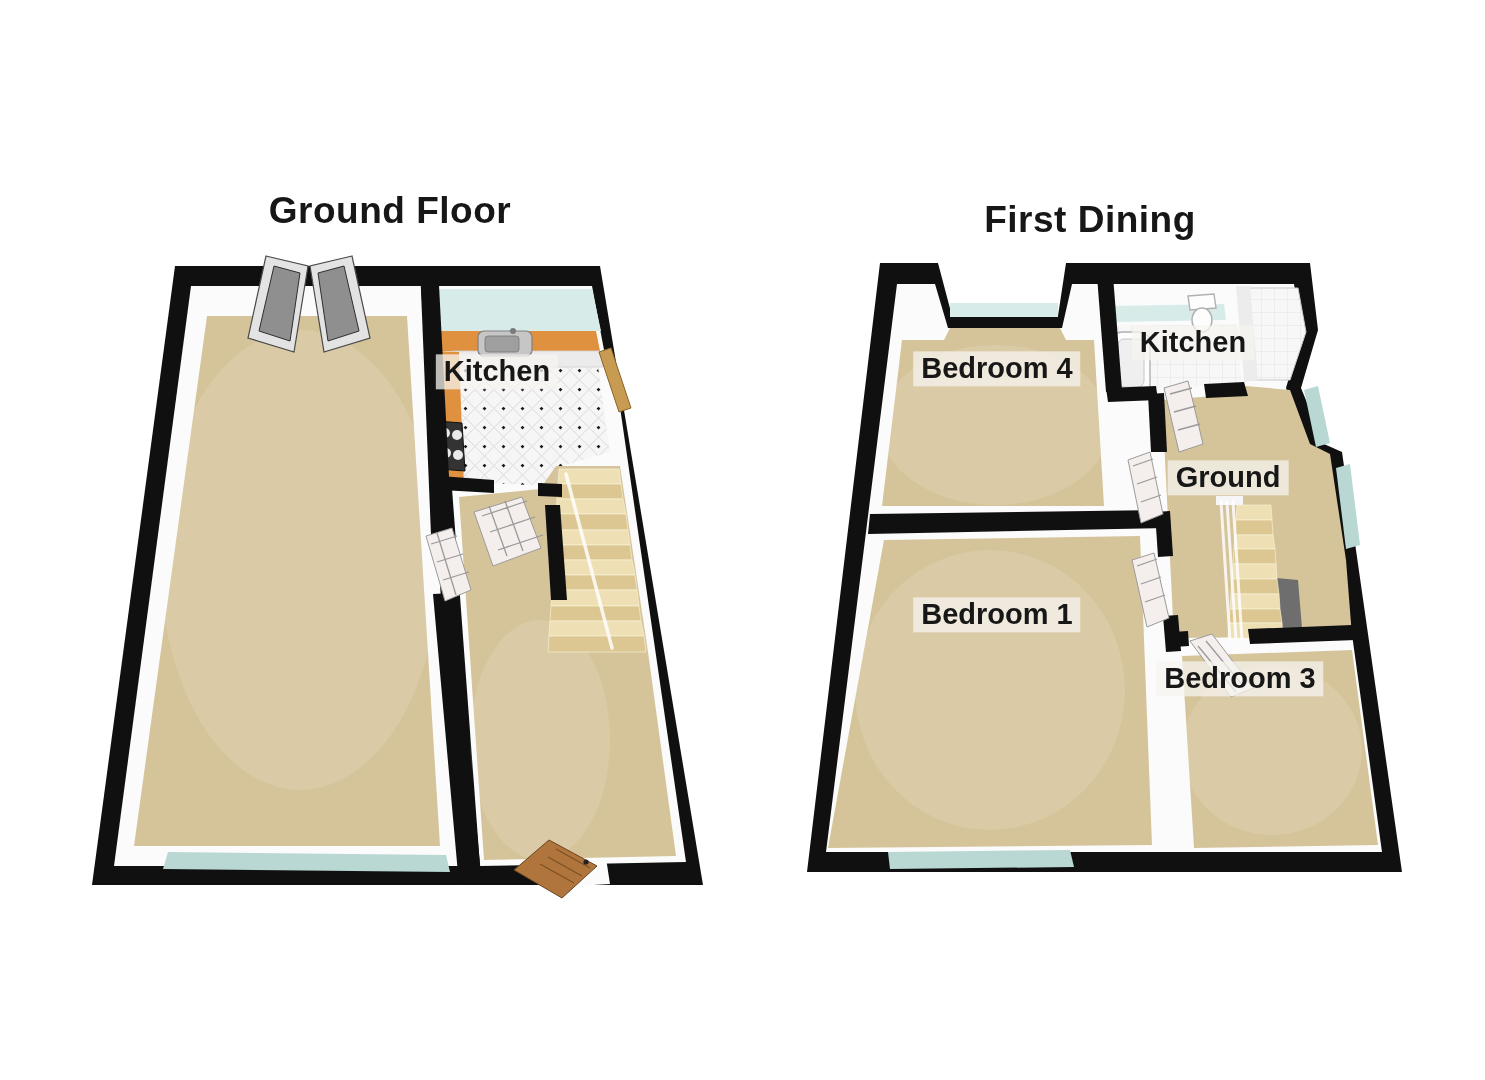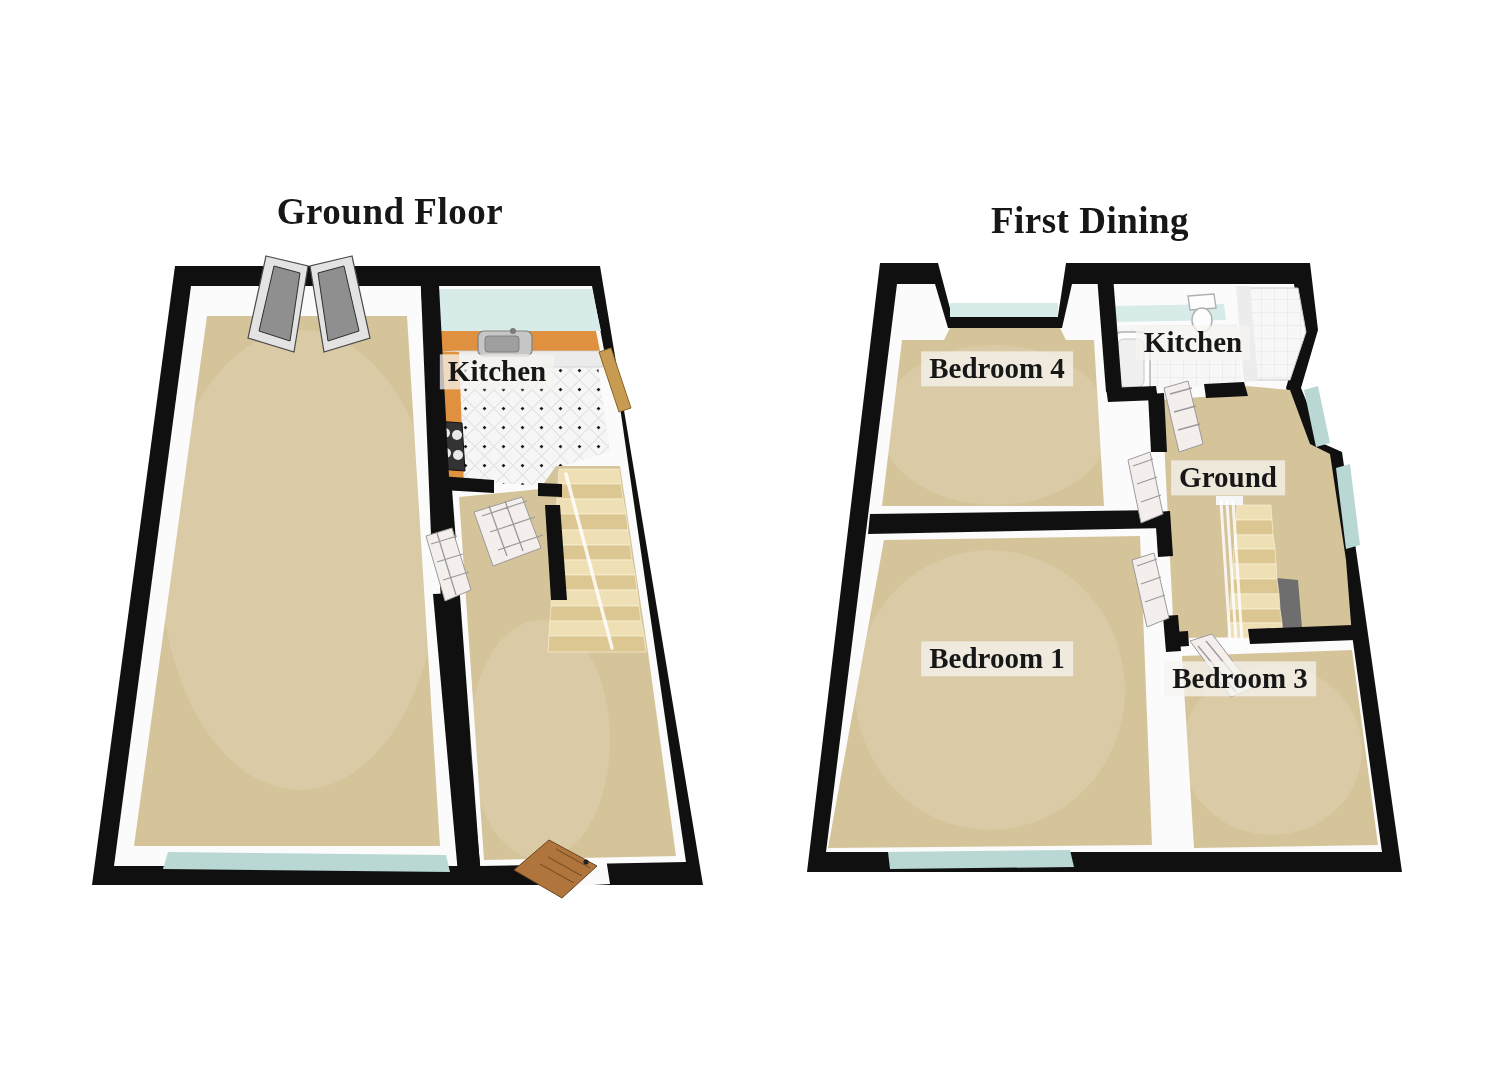--- a/index.html
+++ b/index.html
@@ -1,18 +1,18 @@
 <!DOCTYPE html>
 <html style="--wall: #101010; --shell: #fbfbfb; --carpet: #d5c49a; --carpet-edge: #c3ae80; --counter: #e0913f; --cabinet: #ebebeb; --stair-light: #eee0b4; --stair-dark: #dcc793; --stair-void: #6e6e6e; --glass: #d7ebe8; --glass-deep: #b9d8d3; --tile-line: #d9d9d9; --tile-dot: #1b1b1b; --door-gray-frame: #e3e3e3; --door-gray-panel: #8f8f8f; --door-white: #f4efec; --door-pane: #9a9a9a; --wood-front-door: #b0753c; --wood-side-door: #c89b52; --label-bg: rgba(245,244,239,0.75); --ink: #171717;"><head>
 <meta charset="utf-8">
 <style>
   html,body{margin:0;padding:0;background:#ffffff;}
   #stage{
     position:relative;width:1485px;height:1080px;background:#ffffff;overflow:hidden;
-    font-family:Liberation Serif, serif;
+    font-family:Liberation Sans, sans-serif;
   }
   #plan-svg{position:absolute;left:0;top:0;}
   
   .wall{fill:var(--wall,#101010);}
   .shell{fill:var(--shell,#fbfbfb);}
   .carpet{fill:var(--carpet,#d5c49a);}
   .glass{fill:var(--glass,#d7ebe8);}
   .glassdeep{fill:var(--glass-deep,#b9d8d3);}
   .counter{fill:var(--counter,#e0913f);}
   .cabinet{fill:var(--cabinet,#ebebeb);stroke:#cfcfcf;stroke-width:0.8;}
@@ -244,16 +244,16 @@
   </svg>
 
   <div class="title" style="left:390px;top:211px">Ground Floor</div>
   <div class="title" style="left:1090px;top:220px">First Dining</div>
 
   <div class="room-label nowrap" style="left:497px;top:372px">Kitchen</div>
 
   <div class="room-label nowrap" style="left:997px;top:369px">Bedroom 4</div>
   <div class="room-label nowrap" style="left:1193px;top:343px">Kitchen</div>
   <div class="room-label nowrap" style="left:1228px;top:478px">Ground</div>
-  <div class="room-label nowrap" style="left:997px;top:659px">Bedroom 1</div>
+  <div class="room-label nowrap" style="left:997px;top:615px">Bedroom 1</div>
   <div class="room-label nowrap" style="left:1240px;top:679px">Bedroom 3</div>
 
 </div>
 
 </body></html>

